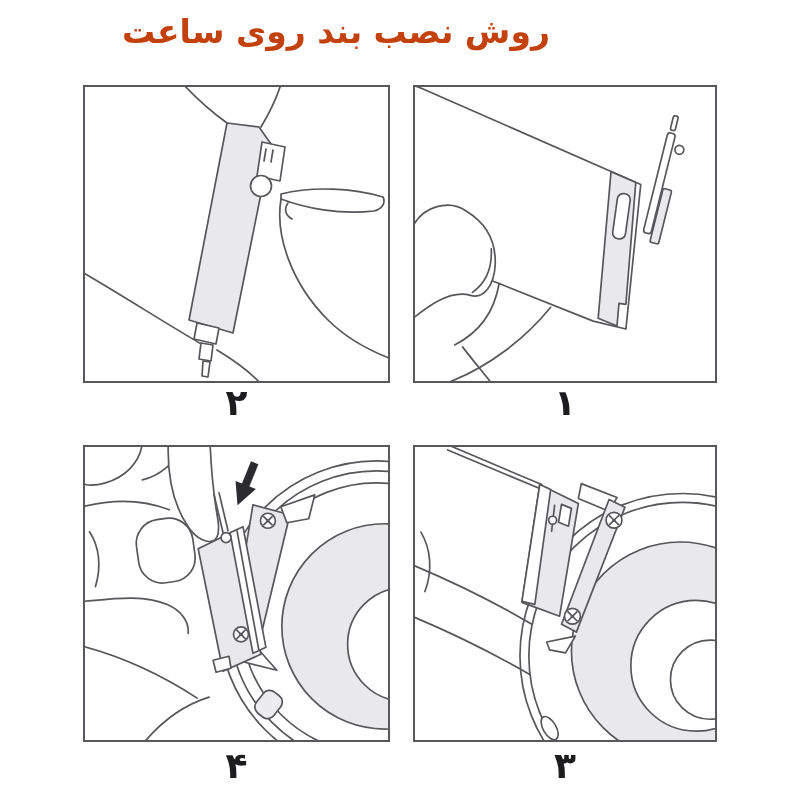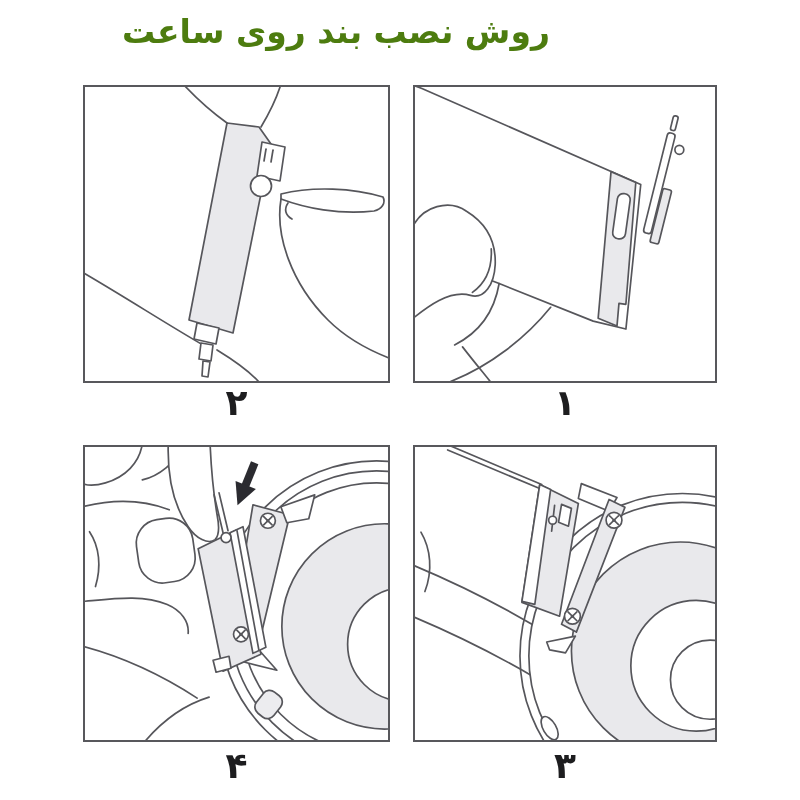--- a/index.html
+++ b/index.html
@@ -1,20 +1,20 @@
 <!DOCTYPE html>
 <html lang="fa"><head>
 <meta charset="utf-8">
 <style>
   html,body{margin:0;padding:0;background:#ffffff;}
   body{width:800px;height:800px;position:relative;overflow:hidden;
        font-family:"DejaVu Sans",sans-serif;}
   .page-title{position:absolute;top:12px;left:0;width:672px;text-align:center;
        direction:rtl;font-weight:bold;font-size:33px;letter-spacing:0px;
-       color:#4d7c0f;}
+       color:#c2410c;}
   .board{position:absolute;left:83px;top:85px;display:grid;
        grid-template-columns:307px 304px;column-gap:23px;
        grid-template-rows:298px 62px 297px 64px;}
   .panel{box-sizing:border-box;border:2px solid #58585c;background:#fff;overflow:hidden;}
   .panel svg{display:block;width:100%;height:100%;}
   .step-label{direction:rtl;text-align:center;font-weight:bold;font-size:36px;
        color:#1d1d1f;line-height:1.0;padding-top:2px;}
   .lbl-bottom{padding-top:6px;}
   .p1{grid-column:2;grid-row:1;} .p2{grid-column:1;grid-row:1;}
   .l1{grid-column:2;grid-row:2;} .l2{grid-column:1;grid-row:2;}

